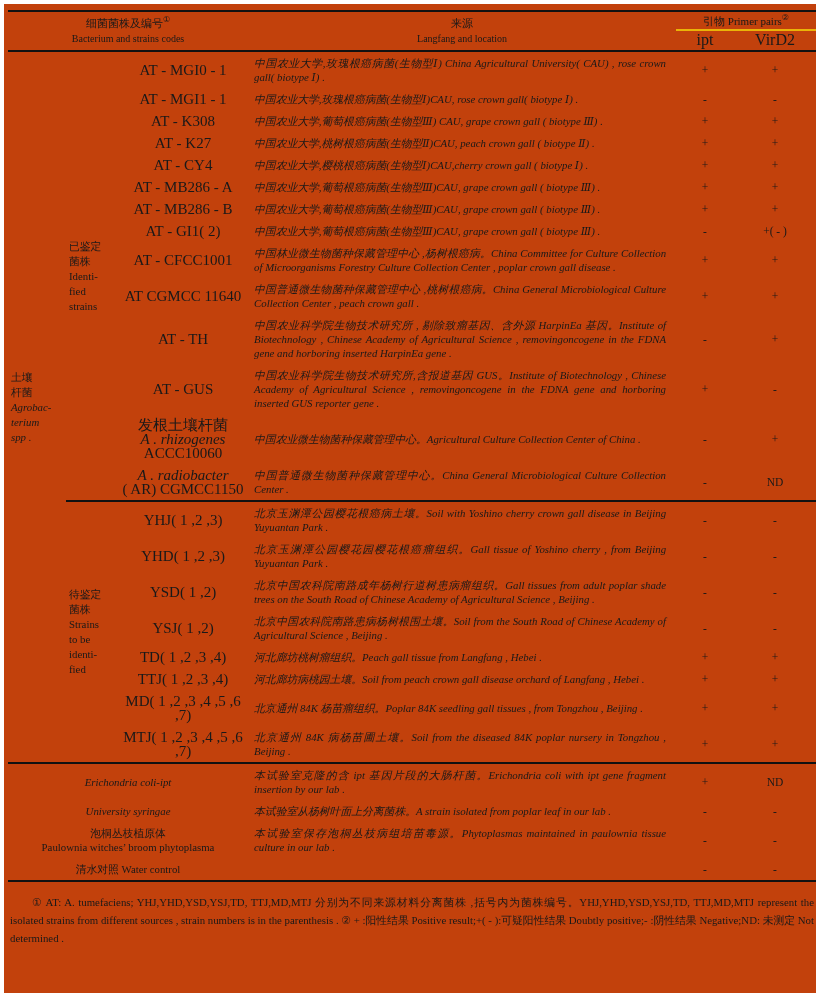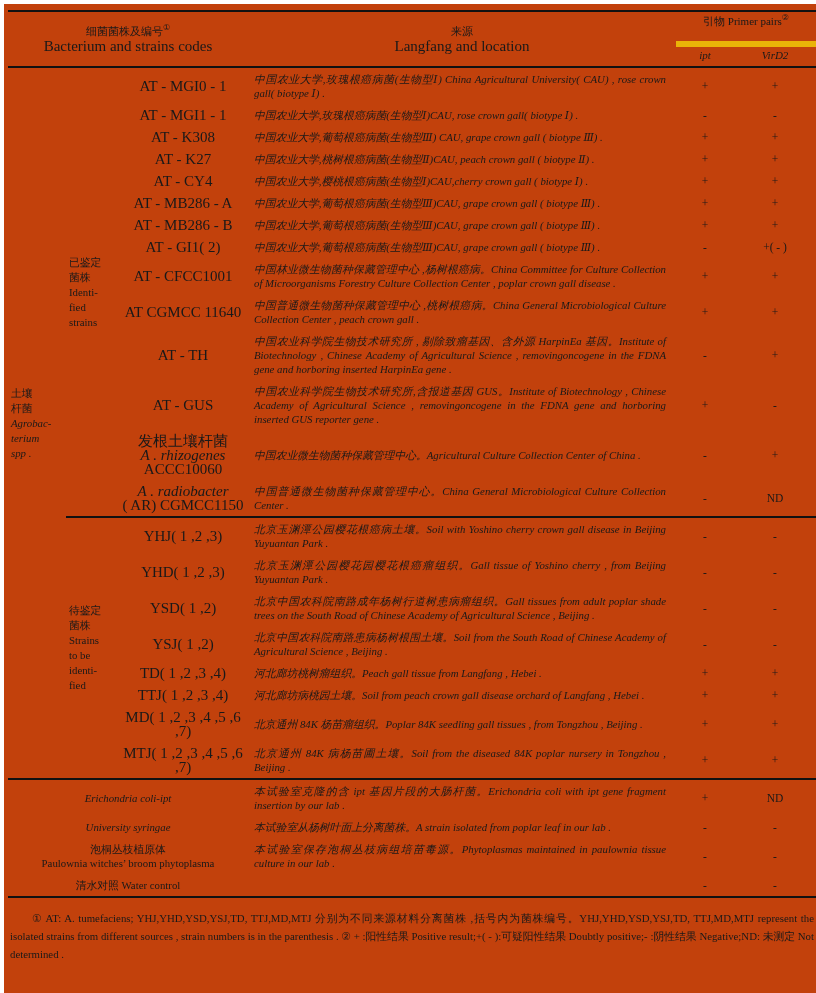--- a/index.html
+++ b/index.html
@@ -16,23 +16,23 @@
   col.c-group{width:58px;}
   col.c-sub{width:52px;}
   col.c-code{width:130px;}
   col.c-src{width:428px;}
   col.c-ipt{width:58px;}
   col.c-vird{width:82px;}
 
   th{font-weight:normal;}
   thead th{padding:2px 2px;vertical-align:middle;text-align:center;font-size:11px;line-height:15px;}
   thead th.rs{border-bottom:2px solid #111;}
-  thead tr.h2 th{border-bottom:2px solid #111;font-size:11px;font-style:italic;padding:1px 2px 3px 2px;}
-  th.primer{border-bottom:6px solid #eab308;padding-bottom:12px;}
-  .hdr-en{font-size:15px;}
+  thead tr.h2 th{border-bottom:2px solid #111;font-size:16px;padding:1px 2px 3px 2px;}
+  th.primer{border-bottom:2px solid #eab308;padding-bottom:0;}
+  .hdr-en{font-size:10px;}
   sup{font-size:8px;line-height:0;}
 
   td{vertical-align:middle;font-size:10.8px;line-height:14px;padding:4px 3px;}
   td.group, td.sub{text-align:left;white-space:pre-line;line-height:15px;}
   td.group .en, td.sub .en{white-space:pre-line;}
   td.code{text-align:center;font-size:15px;}
   td.src{text-align:justify;padding-left:6px;padding-right:10px;font-style:italic;}
   td.mark{text-align:center;font-size:11.5px;}
   td.name{text-align:center;}
   .it{font-style:italic;}

